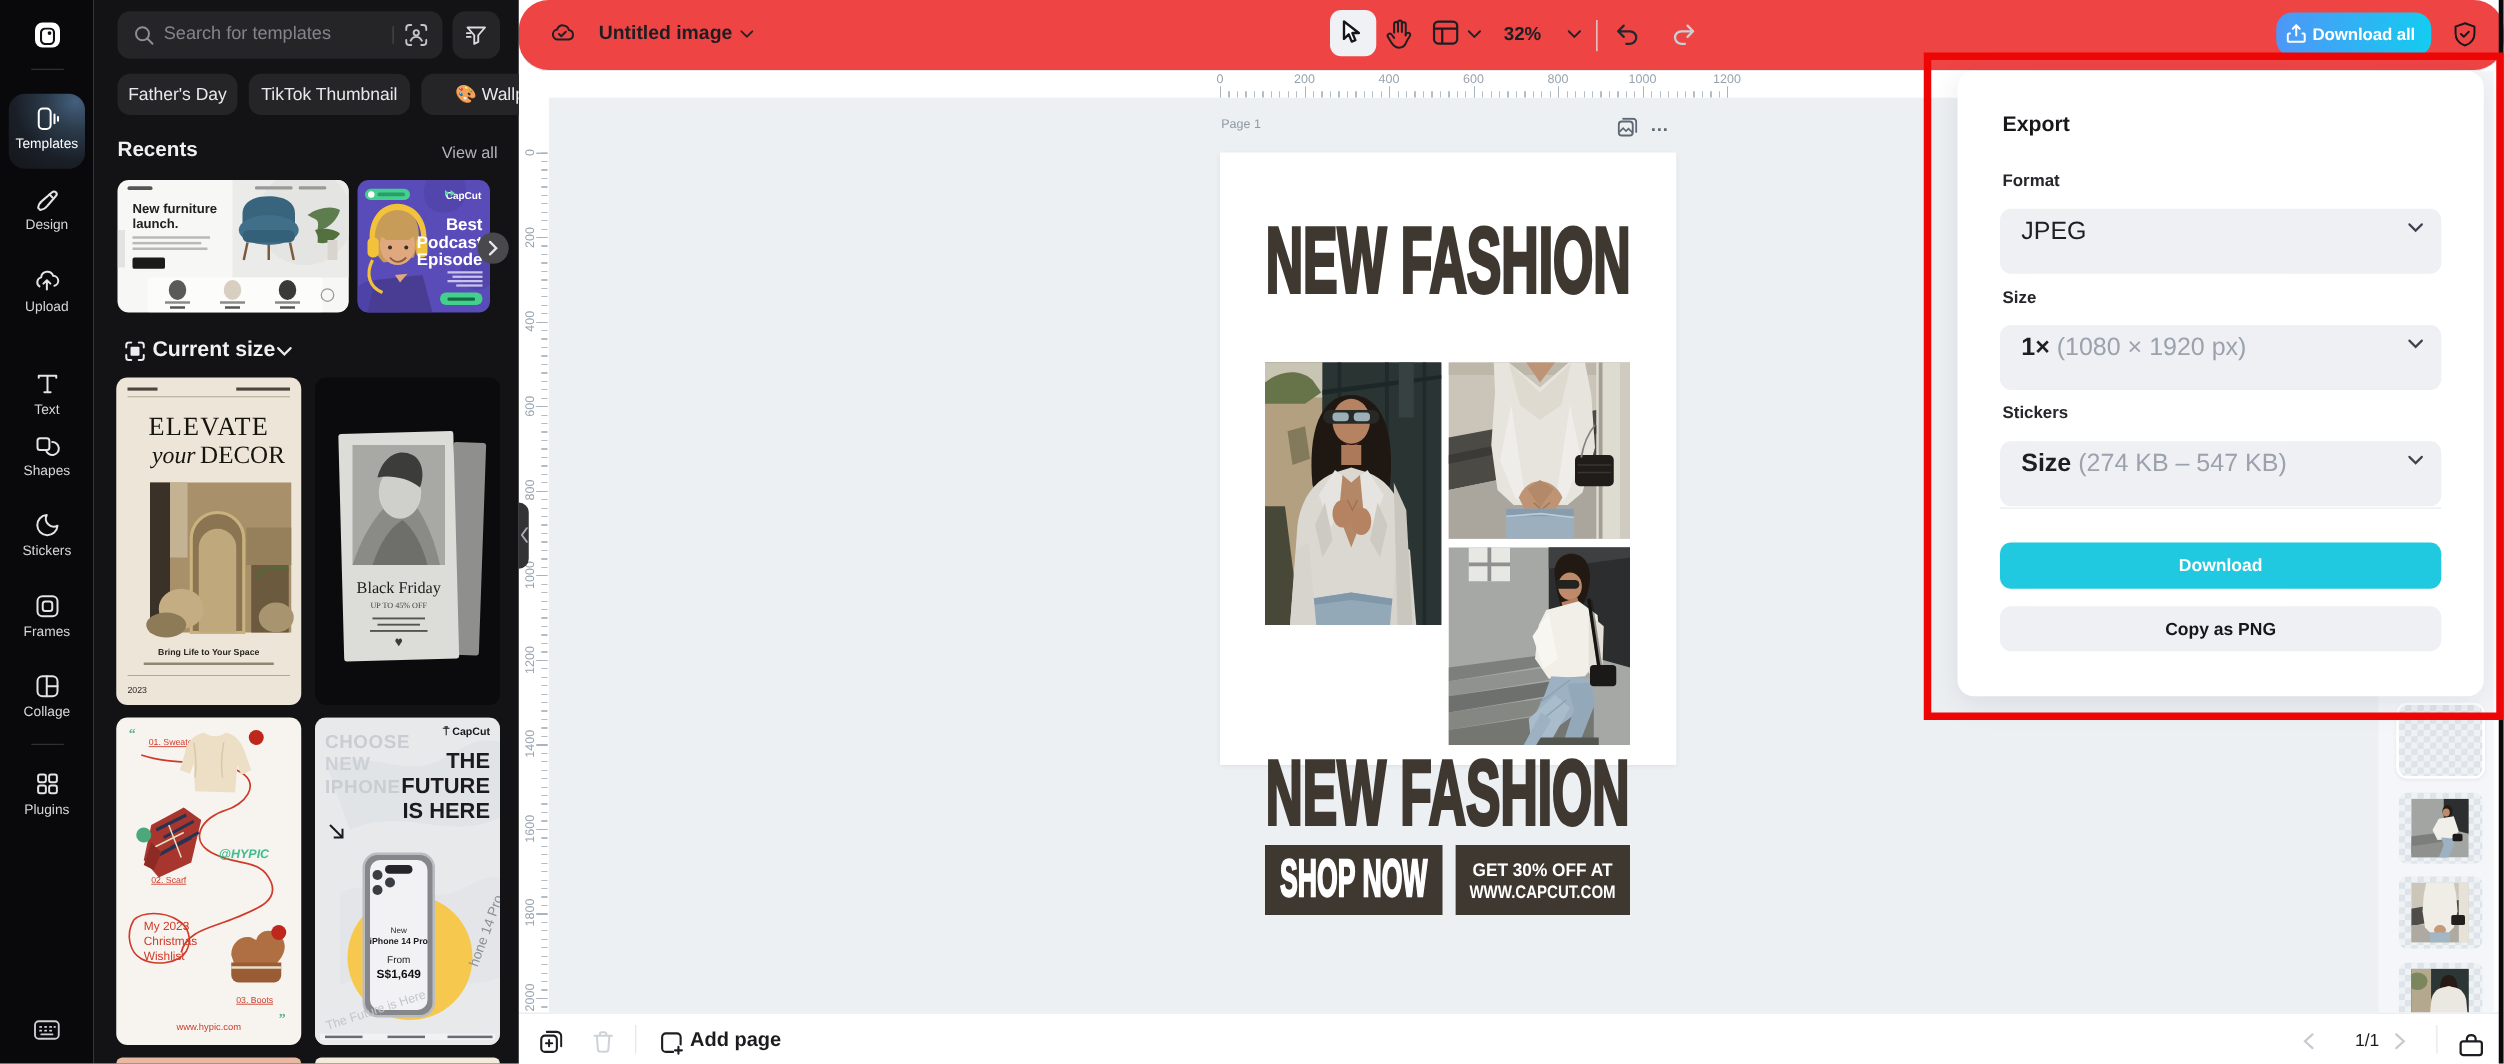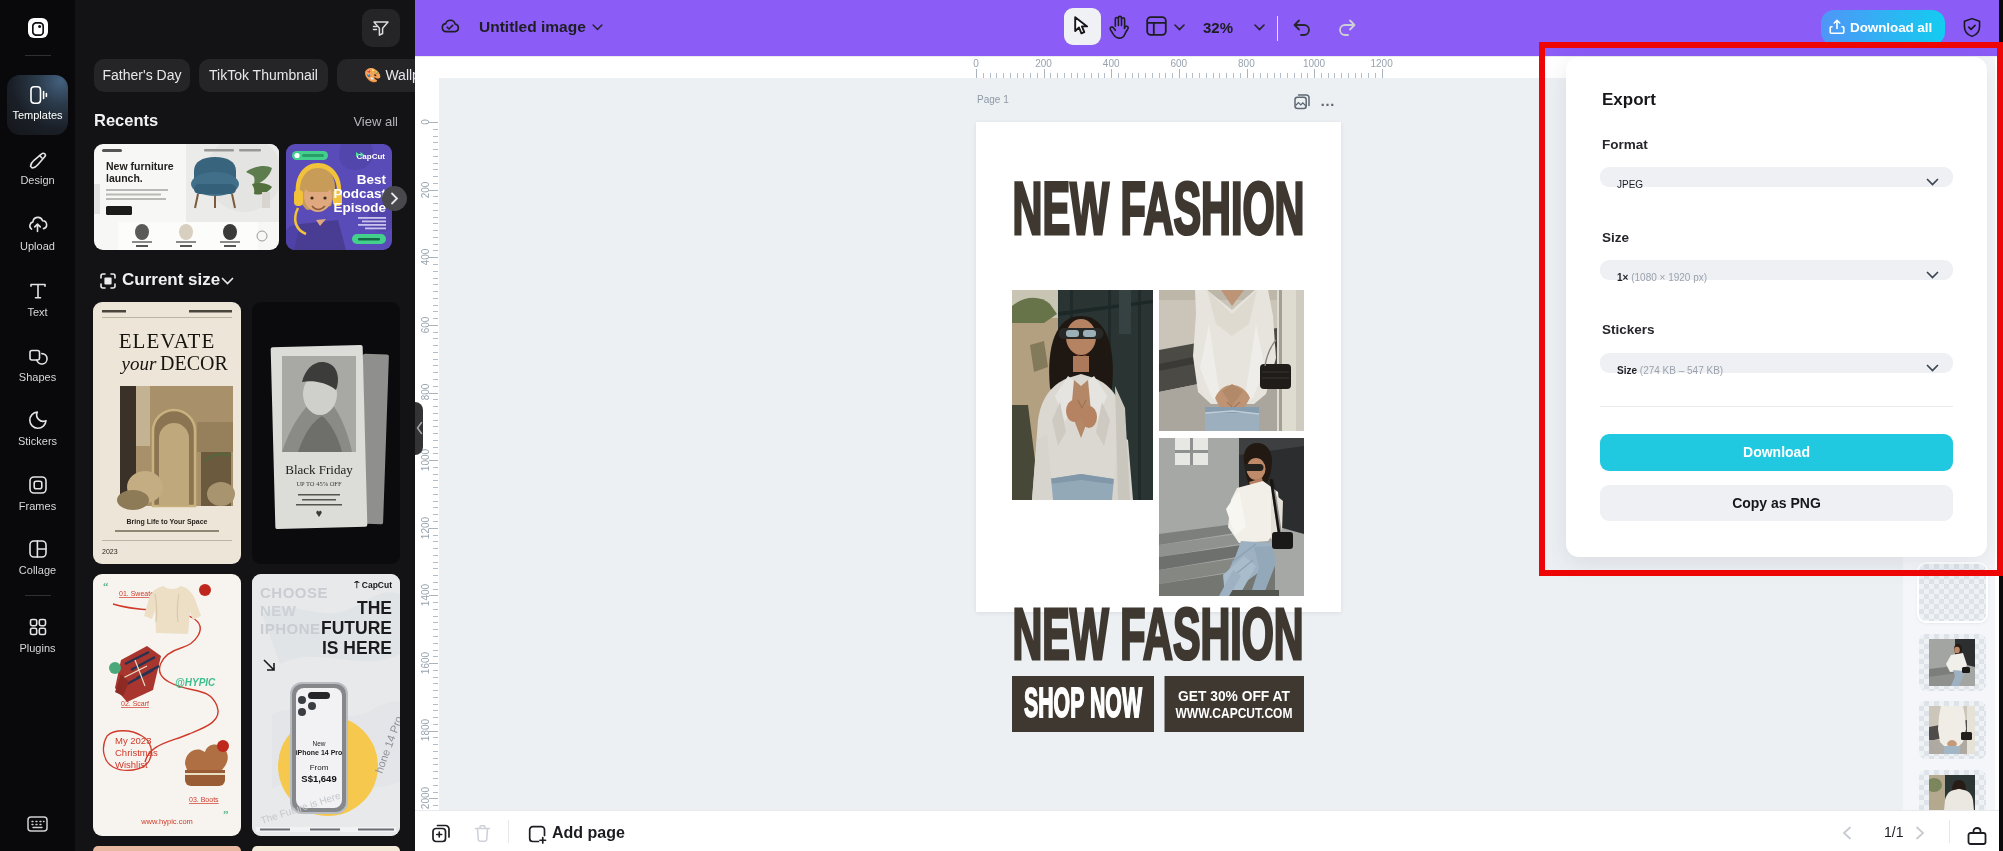--- a/index.html
+++ b/index.html
@@ -15,38 +15,38 @@
      background:radial-gradient(130% 130% at 88% 10%,#44607e 0%,#2b3a4a 30%,#1a1f27 62%,#141519 100%); color:#fff; font-size:11px; text-align:center; padding-top:9px; }
   #tpl-tile svg { display:block; margin:0 auto 3px; }
 
   
   #panel { left:75px; top:0; width:340px; height:851px; background:#131316; overflow:hidden; z-index:4; }
   .srch { position:absolute; left:19px; top:9px; width:260px; height:38px; border-radius:10px; background:#252528; }
   .filterbtn { position:absolute; left:287px; top:9px; width:38px; height:38px; border-radius:10px; background:#252528; }
   .chip { position:absolute; top:59px; height:33px; border-radius:10px; background:#252528; color:#e8e8ec; font-size:14px; line-height:33px; text-align:center; white-space:nowrap; }
 
   
-  #toolbar { left:415px; top:0; width:1588px; height:57px; background:#8b5cf6; border-bottom:1px solid #e9ebec; z-index:3; }
+  #toolbar { left:415px; top:0; width:1588px; height:57px; background:#ef4444; border-bottom:1px solid #e9ebec; z-index:3;border-radius:24px; }
   #hruler { left:415px; top:57px; width:1588px; height:21px; background:#fff; z-index:1; }
   #vruler { left:415px; top:78px; width:24px; height:732px; background:#fff; z-index:1; }
   #canvas { left:439px; top:78px; width:1464px; height:732px; background:#edf0f3; z-index:0; }
   #rightstrip { left:1903px; top:57px; width:92px; height:753px; background:#f4f6f9; z-index:1; }
   #bottombar { left:415px; top:810px; width:1588px; height:41px; background:#fff; border-top:1px solid #e8eaec; z-index:3; }
   #blackstrip { left:1999px; top:0; width:4px; height:851px; background:#0a0a0c; z-index:8; }
   #redrect { left:1539px; top:42px; width:464px; height:534px; border:6.5px solid #ee0606; z-index:9; }
 
   
   #poster { left:976px; top:122px; width:365px; height:490px; background:#fff; box-shadow:0 1px 4px rgba(30,40,60,.10); z-index:1; }
 
   
   #export { left:1566px; top:57px; width:421px; height:500px; background:#fff; border-radius:13px;
             box-shadow:0 6px 24px rgba(40,50,70,.10); z-index:6; }
   .xlabel { position:absolute; left:36px; font-size:13.5px; font-weight:bold; color:#26262c; }
-  .xdd { position:absolute; left:34px; width:353px; height:20px; border-radius:9px; background:#eef0f4;
-         font-size:10px; color:#1e1e24; line-height:36px; padding-left:17px; }
+  .xdd { position:absolute; left:34px; width:353px; height:52px; border-radius:9px; background:#eef0f4;
+         font-size:20px; color:#1e1e24; line-height:36px; padding-left:17px; }
   .xdd .chev { position:absolute; right:14px; top:11px; }
   .gray { color:#9ba2ad; font-weight:normal; }
 
   .ic { stroke:#e3e3e6; stroke-width:1.6; fill:none; stroke-linecap:round; stroke-linejoin:round; }
   .hnum { position:absolute; top:1px; font-size:10px; color:#98a3ae; transform:translateX(-50%); }
   .vnum { position:absolute; left:-2px; font-size:10px; color:#98a3ae; transform:translateY(-50%) rotate(-90deg); transform-origin:center; width:24px; text-align:center; }
   .tile { position:absolute; left:1919px; width:67px; border-radius:7px; background:#eef2f5; z-index:2;
           background-image:linear-gradient(45deg,#dde3e8 25%,transparent 25%,transparent 75%,#dde3e8 75%),linear-gradient(45deg,#dde3e8 25%,transparent 25%,transparent 75%,#dde3e8 75%);
           background-size:10px 10px; background-position:0 0,5px 5px; overflow:hidden; }
 </style>
@@ -73,21 +73,21 @@
       <path d="M3.5 18.3c.4-2.8 1.4-4.2 3.2-5.6l8-6.9a2.1 2.1 0 0 1 3 3l-6.9 8c-1.4 1.8-2.8 2.8-5.6 3.2z"></path>
       <path d="M12.5 7.5l2.5 2.5"></path>
     </svg>Design
   </div>
   <div class="navitem" style="top:213px">
     <svg width="23" height="23" viewBox="0 0 23 23" class="ic">
       <path d="M17.5 15.6a4 4 0 0 0-.9-7.9 5 5 0 0 0-9.7 1.2 4 4 0 0 0-1.3 7.2"></path>
       <path d="M11.5 11.5v7 M8.7 13.9l2.8-2.7 2.8 2.7"></path>
     </svg>Upload
   </div>
-  <div class="navitem" style="top:280px">
+  <div class="navitem" style="top:296px">
     <svg width="22" height="22" viewBox="0 0 22 22" class="ic">
       <path d="M4 6.2V4.5h14v1.7 M11 4.5v13 M8.5 17.7h5"></path>
     </svg>Text
   </div>
   <div class="navitem" style="top:345px">
     <svg width="22" height="22" viewBox="0 0 22 22" class="ic">
       <rect x="3" y="5.5" width="9.5" height="9.5" rx="2"></rect>
       <path d="M9.8 15a5.2 5.2 0 1 0 5-6.4"></path>
     </svg>Shapes
   </div>
@@ -117,20 +117,33 @@
       <rect x="12.3" y="12.3" width="6.2" height="6.2" rx="1.6"></rect>
     </svg>Plugins
   </div>
   <svg class="abs" style="left:27px;top:815px" width="21" height="18" viewBox="0 0 21 18">
     <rect x="1" y="2" width="19" height="14" rx="3" fill="none" stroke="#cfcfd3" stroke-width="1.5"></rect>
     <path d="M5 6.5h1 M9 6.5h1 M13 6.5h1 M16.5 6.5h.5 M5 9.5h1 M9 9.5h1 M13 9.5h1 M6 12.5h9" stroke="#cfcfd3" stroke-width="1.4" stroke-linecap="round"></path>
   </svg>
 </div>
 
 <div id="panel" class="abs">
+  <div class="srch">
+    <svg style="position:absolute;left:13px;top:11px" width="17" height="17" viewBox="0 0 17 17">
+      <circle cx="7" cy="7" r="5.2" fill="none" stroke="#8d8d94" stroke-width="1.6"></circle>
+      <path d="M11 11l4 4" stroke="#8d8d94" stroke-width="1.6" stroke-linecap="round"></path>
+    </svg>
+    <div style="position:absolute;left:37px;top:10px;font-size:14.5px;color:#84848c;">Search for templates</div>
+    <div style="position:absolute;left:220px;top:12px;width:1px;height:14px;background:#47474d;"></div>
+    <svg style="position:absolute;left:229px;top:9px" width="20" height="20" viewBox="0 0 20 20">
+      <path d="M2 6V4.5A2.5 2.5 0 0 1 4.5 2H6 M14 2h1.5A2.5 2.5 0 0 1 18 4.5V6 M18 14v1.5a2.5 2.5 0 0 1-2.5 2.5H14 M6 18H4.5A2.5 2.5 0 0 1 2 15.5V14" fill="none" stroke="#c4c4ca" stroke-width="1.5" stroke-linecap="round"></path>
+      <circle cx="10" cy="8.2" r="2.1" fill="none" stroke="#c4c4ca" stroke-width="1.5"></circle>
+      <path d="M5.5 14.6c1-2 2.7-3.1 4.5-3.1s3.5 1.1 4.5 3.1" fill="none" stroke="#c4c4ca" stroke-width="1.5" stroke-linecap="round"></path>
+    </svg>
+  </div>
   <div class="filterbtn">
     <svg style="position:absolute;left:9px;top:9px" width="20" height="20" viewBox="0 0 20 20">
       <path d="M3 4h14l-5.4 6.2v5.3l-3.2 1.6v-6.9z" fill="none" stroke="#dcdce0" stroke-width="1.5" stroke-linejoin="round"></path>
       <path d="M2.5 8.5h3 M2.5 11.5h3" stroke="#dcdce0" stroke-width="1.5" stroke-linecap="round"></path>
     </svg>
   </div>
 
   <div class="chip" style="left:19px;width:96px;">Father's Day</div>
   <div class="chip" style="left:124px;width:129px;">TikTok Thumbnail</div>
   <div class="chip" style="left:262px;width:110px;">🎨 Wallp</div>

